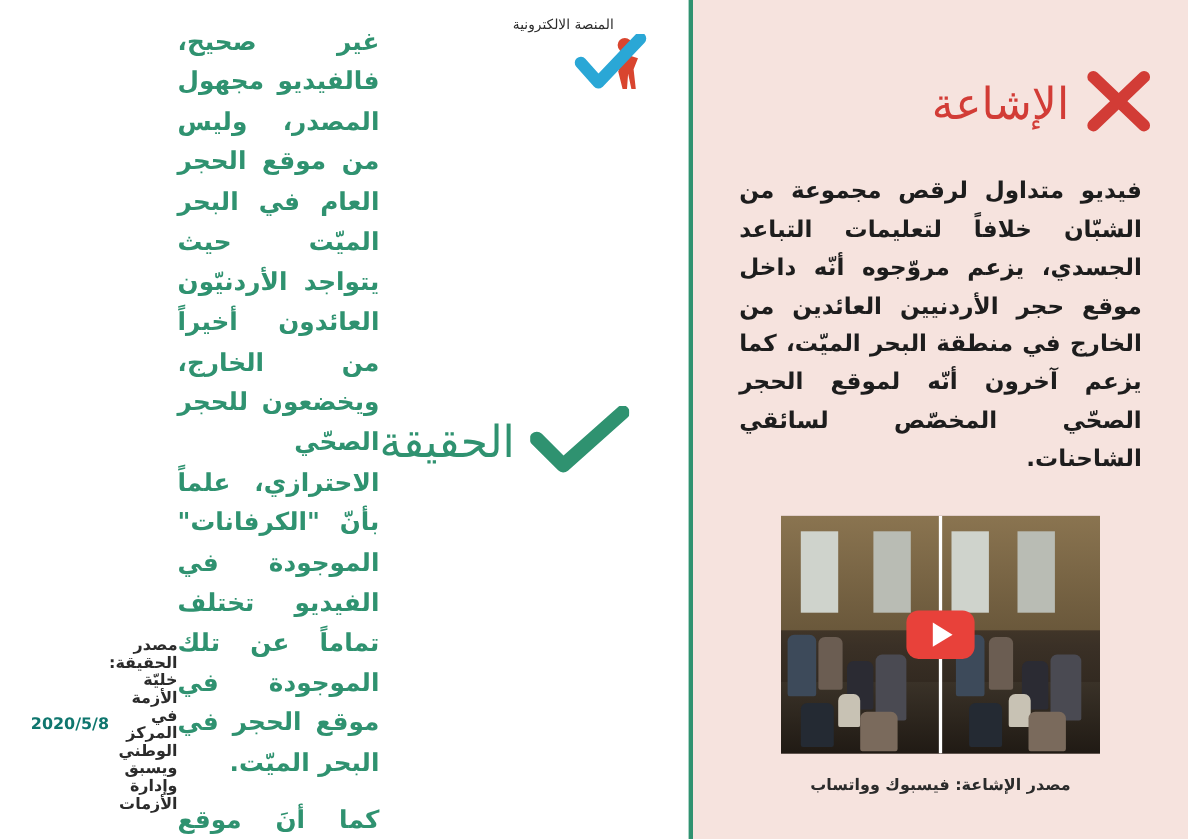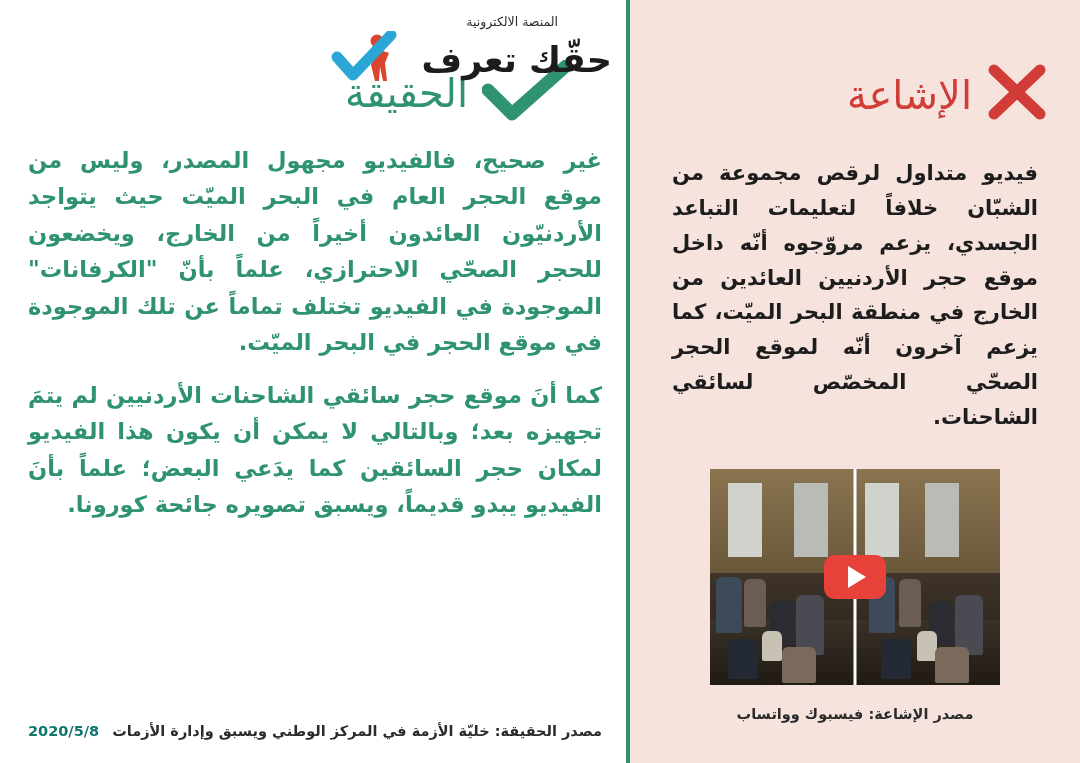--- a/index.html
+++ b/index.html
@@ -31,21 +31,21 @@
     flex-direction: column;
     position: relative;
   }
   .panel-truth {
     width: 630px;
     height: 763px;
     background: #ffffff;
     box-sizing: border-box;
     padding: 14px 28px 10px 28px;
     display: flex;
-    flex-direction: column;
+    flex-direction: row;
     position: relative;
   }
   .divider {
     position: absolute;
     top: 0;
     right: 450px;
     width: 4px;
     height: 763px;
     background: #2f9270;
     z-index: 5;
@@ -318,21 +318,20 @@
     <div class="footer footer-rumor">
       <span class="foot-text">مصدر الإشاعة: فيسبوك وواتساب</span>
     </div>
   </div>
 
   <div class="panel-truth">
 
     <div class="logo">
       <div class="logo-top">المنصة الالكترونية</div>
       <div class="logo-main">
-        <span class="logo-word">حقّك تعرف</span>
         <span class="logo-mark">
           <svg width="86" height="58" viewBox="0 0 86 58">
             <circle cx="46" cy="10" r="6.5" fill="#d9452f"></circle>
             <path d="M46 18 L40 34 L44 50 L48 50 L49 36 L52 50 L56 50 L54 32 L58 22 Z" fill="#d9452f"></path>
             <path d="M6 26 L22 44 L60 4" stroke="#2aa7d6" stroke-width="11" fill="none" stroke-linecap="round" stroke-linejoin="round"></path>
           </svg>
         </span>
       </div>
     </div>
 

